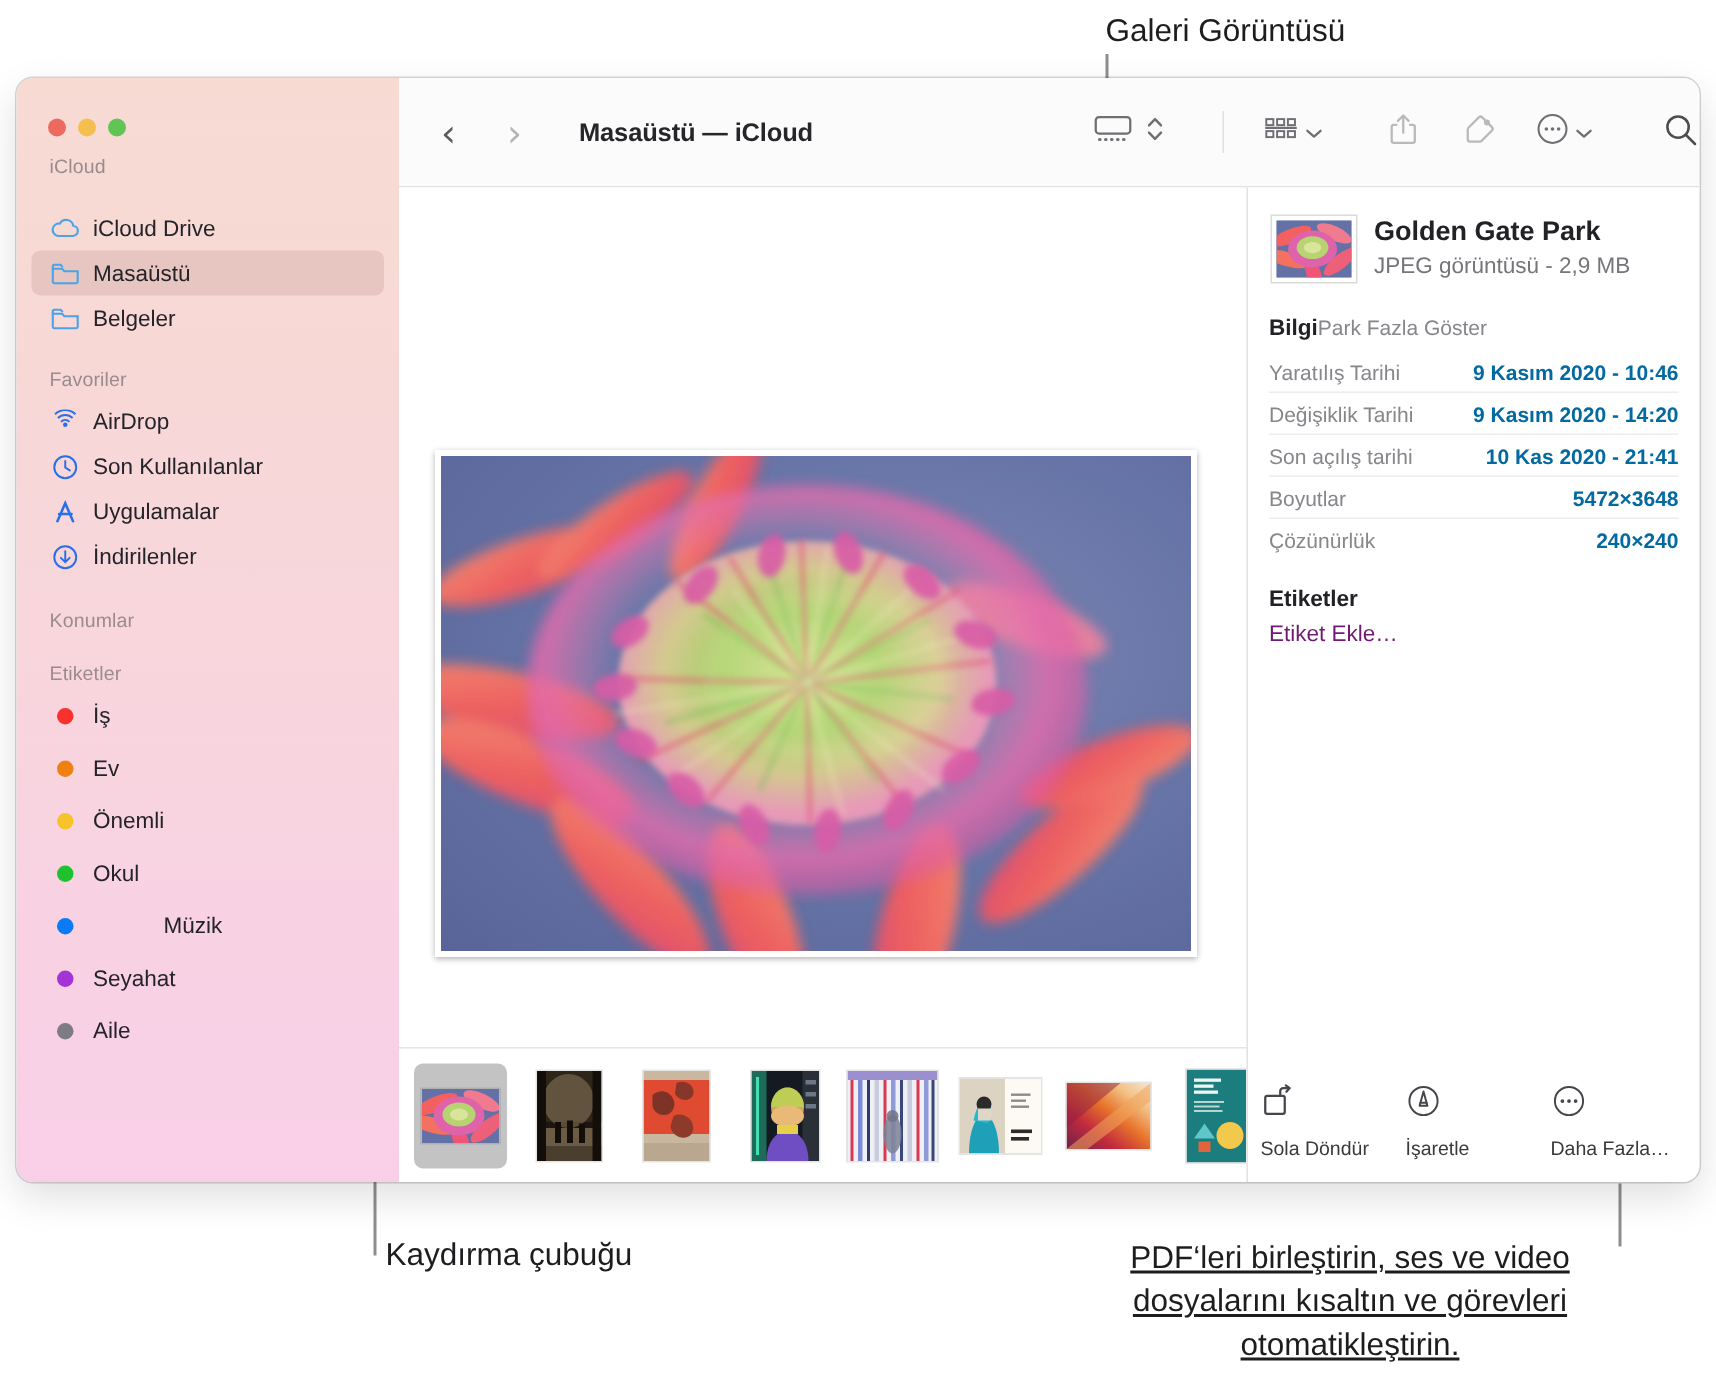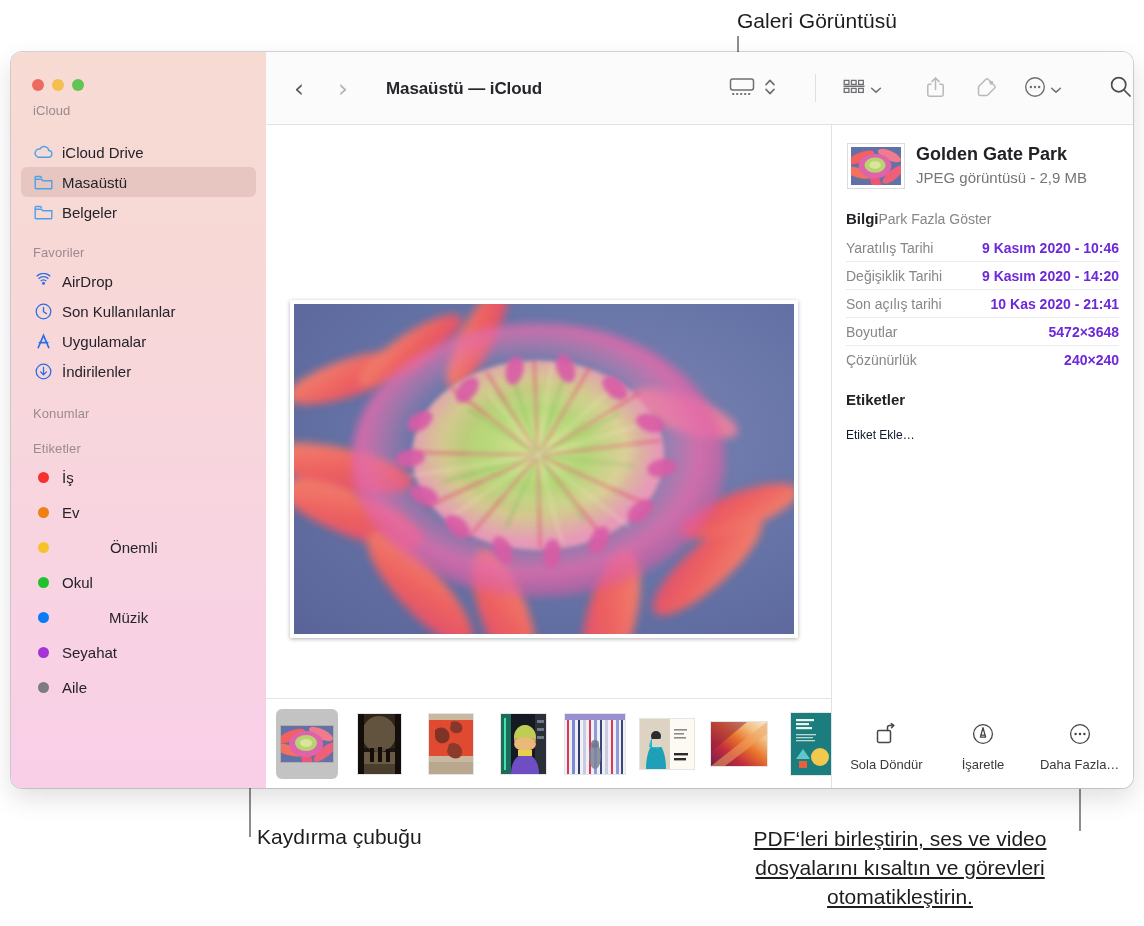--- a/index.html
+++ b/index.html
@@ -156,32 +156,32 @@
   .pane-hdr .t { font-size:15px; font-weight:700; color:#222226; }
   .pane-hdr .a { font-size:14px; color:#86868b; }
 
   .kv {
     display:flex; justify-content:space-between; align-items:center;
     margin:0 14px; padding:6px 0 5px 0;
     border-bottom:1px solid #ececec;
     font-size:14px;
   }
   .kv .k { color:#86868b; }
-  .kv .v { color:#6d28d9; font-weight:700; }
+  .kv .v { color:#0369a1; font-weight:700; }
   .kv:last-of-type { border-bottom:none; }
 
   #tags-title { font-size:15px; font-weight:700; color:#222226; padding:0 14px; margin-top:18px; }
-  #tags-add { font-size:12px; color:#0f172a; padding:0 14px; margin-top:20px; }
+  #tags-add { font-size:15px; color:#701a75; padding:0 14px; margin-top:6px; }
 
   #actions {
     position:absolute; left:0; bottom:0; width:302px; height:82px;
     display:flex; align-items:center; justify-content:space-around;
     padding:0 6px;
   }
-  .act { display:flex; flex-direction:column; align-items:center; gap:7px; width:92px; }
+  .act { display:flex; flex-direction:column; gap:7px; width:92px; }
   .act-lbl { font-size:13px; color:#3a3a3d; white-space:nowrap; }
 </style>
 </head>
 <body>
 
 <div id="root">
 
   <div class="callout-text" id="c1" style="left:737px; top:6px;">Galeri Görüntüsü</div>
   <div class="leader v" style="left:737px; top:36px; height:30px;"></div>
 
@@ -282,21 +282,21 @@
               <span class="dot" style="background:#f8312c"></span>
             </span>
           <span>İş</span>
         </div>
         <div class="sb-item" style="height:35px;">
           <span class="sb-ico">
               <span class="dot" style="background:#ef8013"></span>
             </span>
           <span>Ev</span>
         </div>
-        <div class="sb-item" style="height:35px;gap:48px;">
+        <div class="sb-item" style="height:35px;">
           <span class="sb-ico">
               <span class="dot" style="background:#f6c32b"></span>
             </span>
           <span>Önemli</span>
         </div>
         <div class="sb-item" style="height:35px;">
           <span class="sb-ico">
               <span class="dot" style="background:#1fc12e"></span>
             </span>
           <span>Okul</span>

